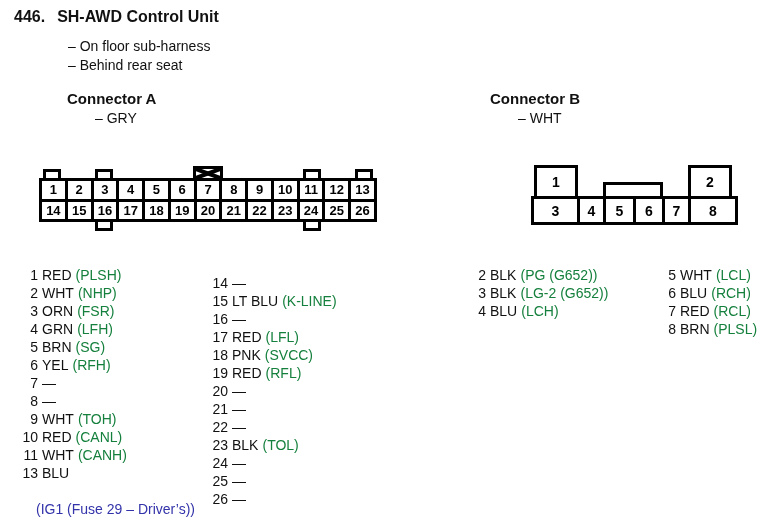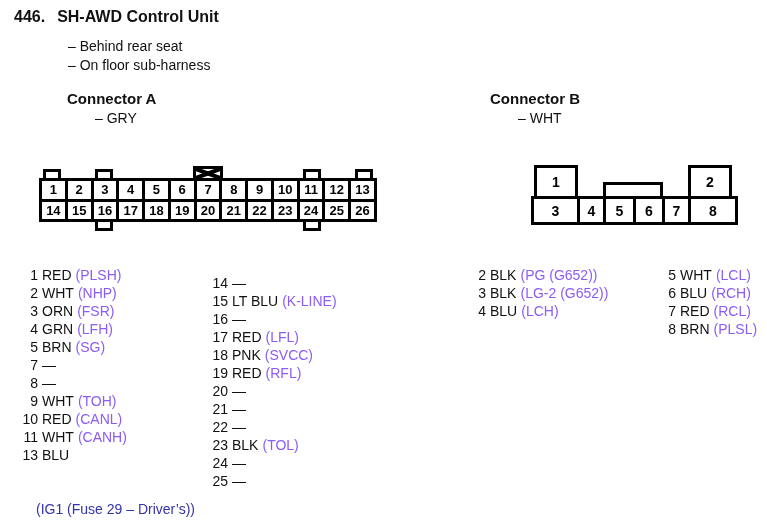--- a/index.html
+++ b/index.html
@@ -65,38 +65,38 @@
   .col-a2 { left:202px; top:266px;margin-top:8px; }
   .col-b1 { left:478px; top:266px; }
   .col-b2 { left:668px; top:266px; }
   .pin-row { height:18px; line-height:18px; font-size:14px; white-space:nowrap; }
   .pin-num { display:inline-block; text-align:right; margin-right:4px; color:#111; }
   .col-a1 .pin-num { width:16px; }
   .col-a2 .pin-num { width:26px; }
   .col-b1 .pin-num, .col-b2 .pin-num { width:8px; }
   .wire { color:#111; margin-right:4px; }
   .wire:empty { margin-right:0; }
-  .signal { color:#8b5cf6; }
+  .signal { color:#15803d; }
   .pin13-note { position:absolute; left:36px; top:500px; font-size:14px;
                 line-height:18px; color:#3333aa; white-space:nowrap; }
 </style>
 </head>
 <body>
 
 <div class="page">
 
   <div class="title">
     <span class="title-num">446.</span><span class="title-text">SH-AWD Control Unit</span>
   </div>
 
   <div class="notes">
 
+      <div class="note-line">– On floor sub-harness</div>
+
       <div class="note-line">– Behind rear seat</div>
-
-      <div class="note-line">– On floor sub-harness</div>
     </div>
 
   <div class="conn-head head-a">Connector A</div>
   <div class="color-note color-a">– GRY</div>
   <div class="conn-head head-b">Connector B</div>
   <div class="color-note color-b">– WHT</div>
 
   <div class="conn-a">
     <div class="tab t1"></div>
     <div class="tab t3"></div>
@@ -191,20 +191,21 @@
       <div class="pin-row"><span class="pin-num">1</span><span class="wire">RED</span><span class="signal">(PLSH)</span></div>
 
       <div class="pin-row"><span class="pin-num">2</span><span class="wire">WHT</span><span class="signal">(NHP)</span></div>
 
       <div class="pin-row"><span class="pin-num">3</span><span class="wire">ORN</span><span class="signal">(FSR)</span></div>
 
       <div class="pin-row"><span class="pin-num">4</span><span class="wire">GRN</span><span class="signal">(LFH)</span></div>
 
       <div class="pin-row"><span class="pin-num">5</span><span class="wire">BRN</span><span class="signal">(SG)</span></div>
 
+      <div class="pin-row"><span class="pin-num">6</span><span class="wire">YEL</span><span class="signal">(RFH)</span></div>
 
       <div class="pin-row"><span class="pin-num">7</span><span class="wire">—</span><span class="signal"></span></div>
 
       <div class="pin-row"><span class="pin-num">8</span><span class="wire">—</span><span class="signal"></span></div>
 
       <div class="pin-row"><span class="pin-num">9</span><span class="wire">WHT</span><span class="signal">(TOH)</span></div>
 
       <div class="pin-row"><span class="pin-num">10</span><span class="wire">RED</span><span class="signal">(CANL)</span></div>
 
       <div class="pin-row"><span class="pin-num">11</span><span class="wire">WHT</span><span class="signal">(CANH)</span></div>
@@ -233,20 +234,21 @@
       <div class="pin-row"><span class="pin-num">21</span><span class="wire">—</span><span class="signal"></span></div>
 
       <div class="pin-row"><span class="pin-num">22</span><span class="wire">—</span><span class="signal"></span></div>
 
       <div class="pin-row"><span class="pin-num">23</span><span class="wire">BLK</span><span class="signal">(TOL)</span></div>
 
       <div class="pin-row"><span class="pin-num">24</span><span class="wire">—</span><span class="signal"></span></div>
 
       <div class="pin-row"><span class="pin-num">25</span><span class="wire">—</span><span class="signal"></span></div>
 
+      <div class="pin-row"><span class="pin-num">26</span><span class="wire">—</span><span class="signal"></span></div>
     </div>
 
   <div class="pin-col col-b1">
 
 
       <div class="pin-row"><span class="pin-num">2</span><span class="wire">BLK</span><span class="signal">(PG (G652))</span></div>
 
       <div class="pin-row"><span class="pin-num">3</span><span class="wire">BLK</span><span class="signal">(LG-2 (G652))</span></div>
 
       <div class="pin-row"><span class="pin-num">4</span><span class="wire">BLU</span><span class="signal">(LCH)</span></div>

